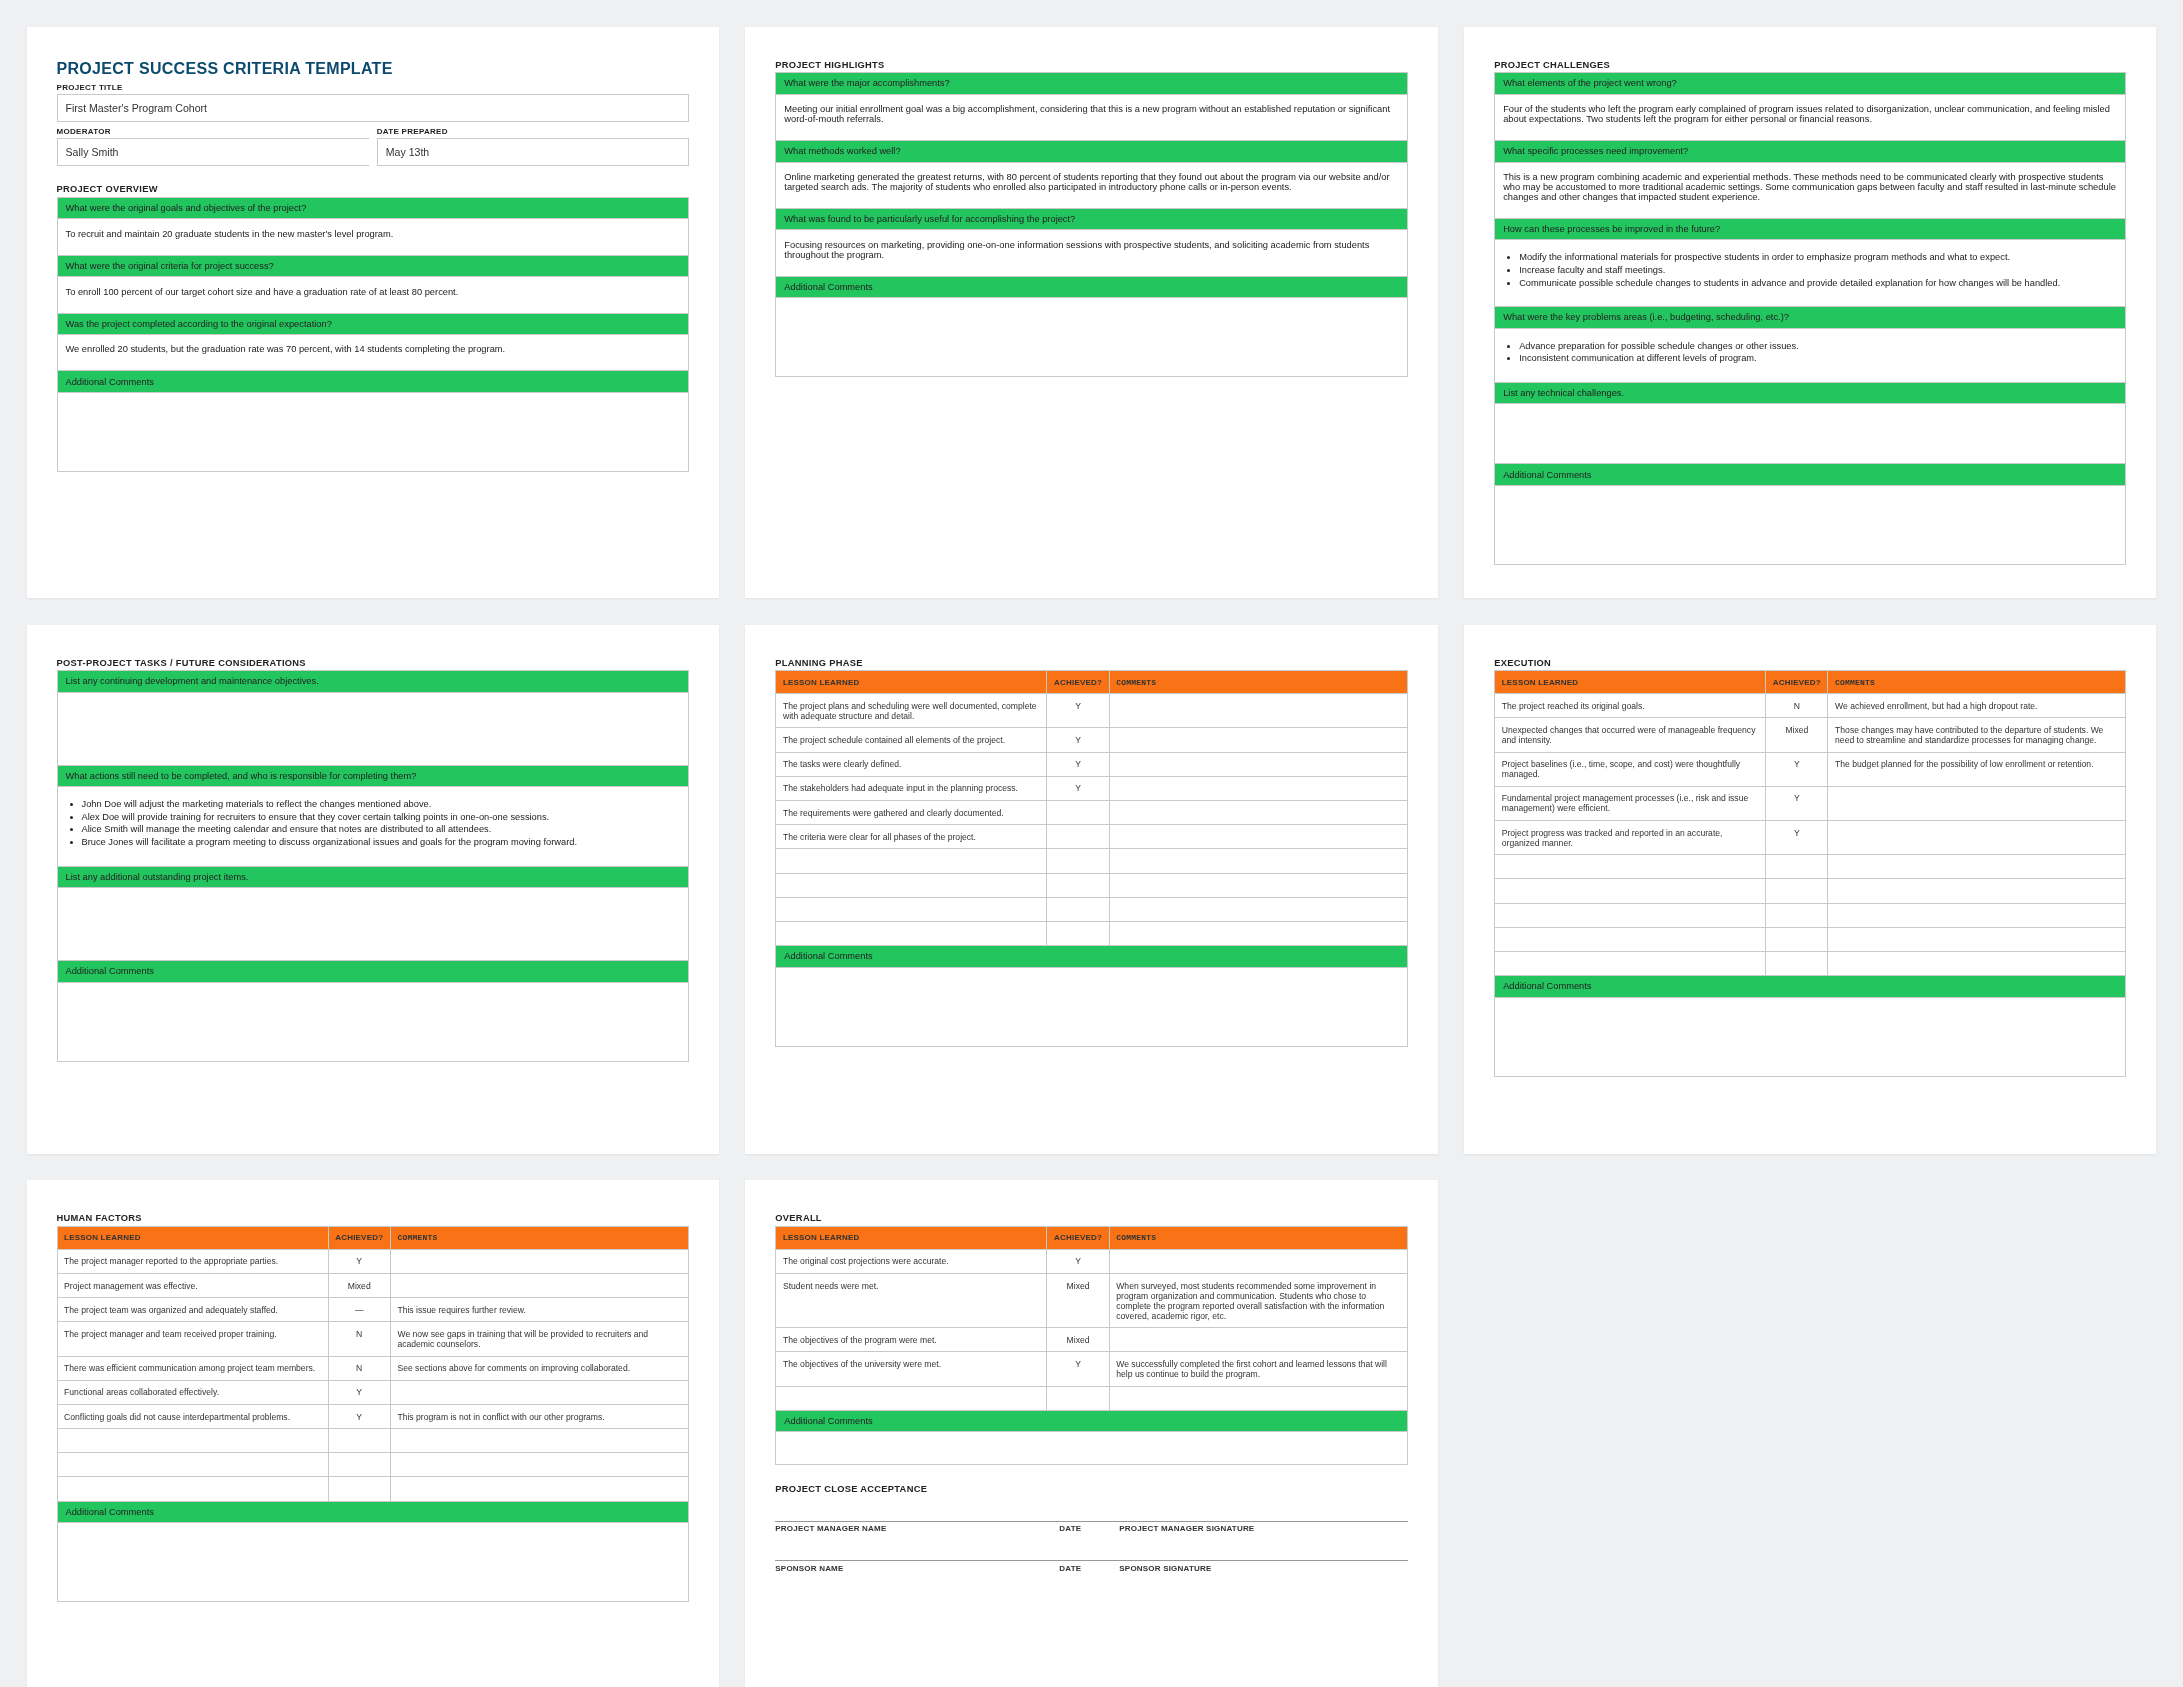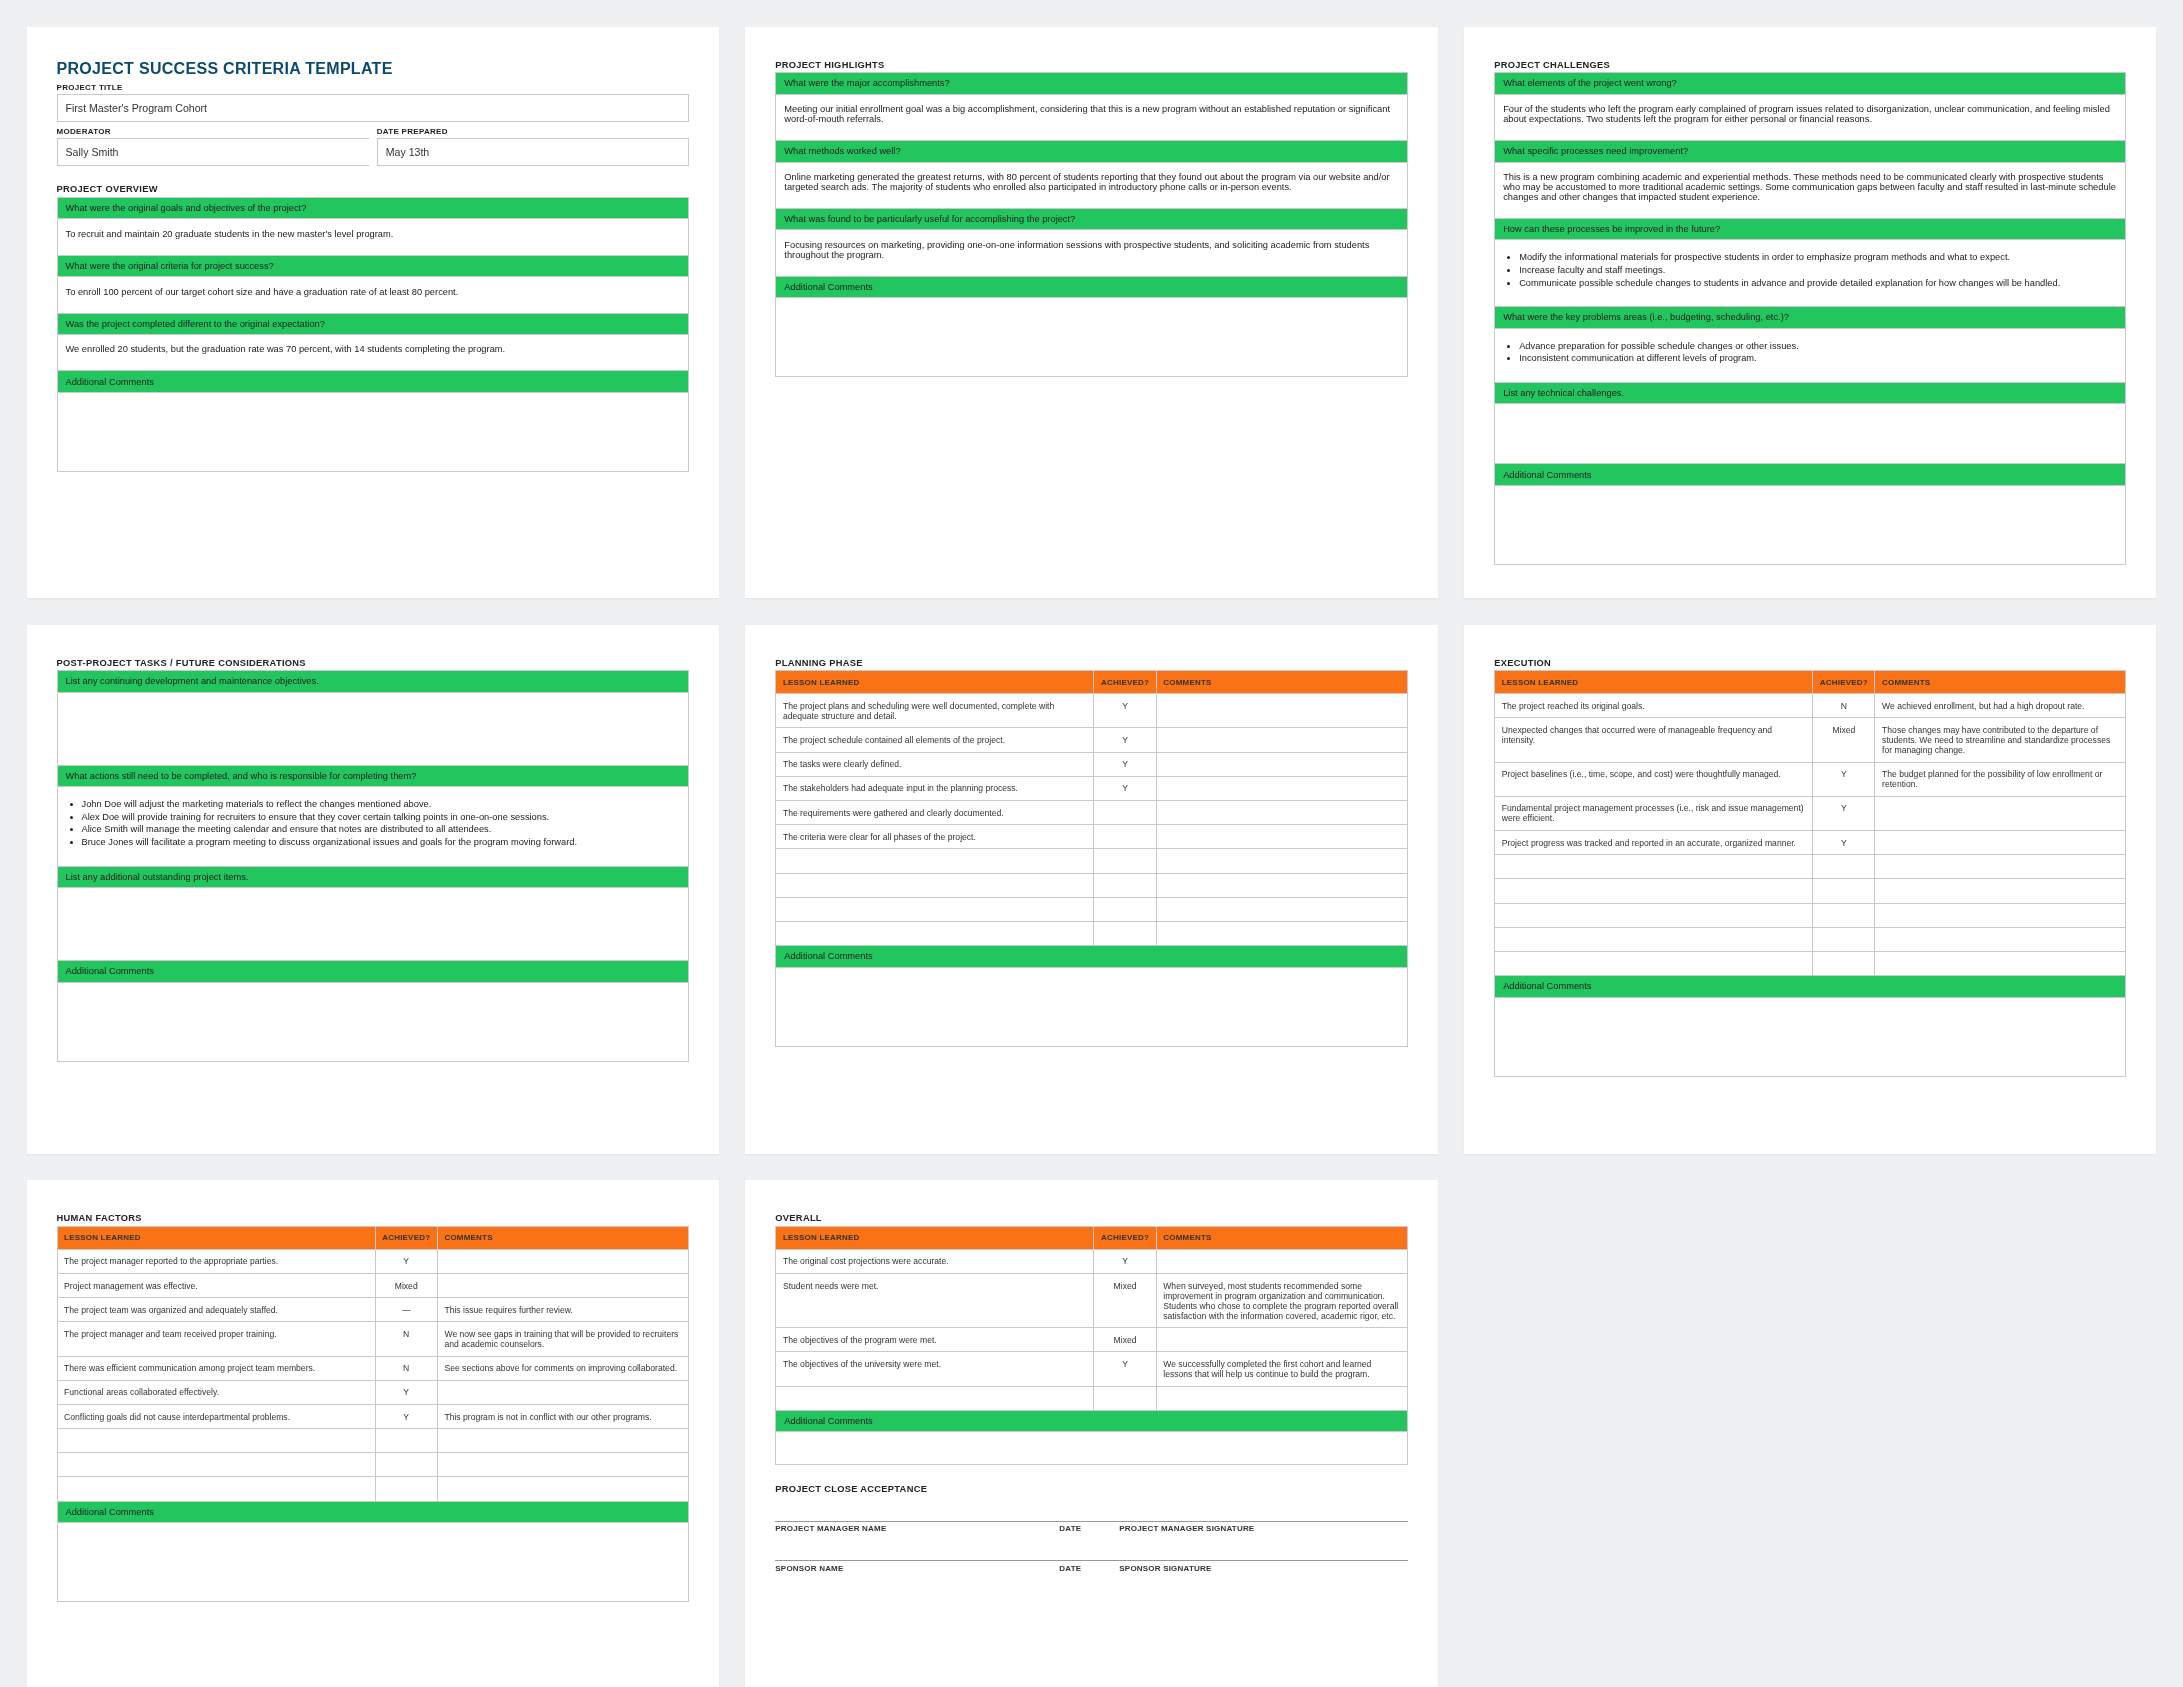--- a/index.html
+++ b/index.html
@@ -87,21 +87,21 @@
     vertical-align: top;
   }
   .lltable th {
     background: #f97316;
     font-weight: bold;
     font-size: 8px;
     letter-spacing: 0.2px;
   }
   .lltable td.center { text-align: center; }
   .lltable .col-ach { width: 60px; }
-  .lltable .col-com { width: 251px; }
+  .lltable .col-com { width: 298px; font-family: Liberation Mono, monospace; }
   .siglabel {
     font-size: 8px;
     font-weight: bold;
     letter-spacing: 0.2px;
   }
   .sigrow { display:flex; align-items:flex-end; margin-top:9.3px; }
   .sigrow .c1 { width:284px; }
   .sigrow .c2 { width:60px; }
   .sigrow .c3 { flex:1; }
   .sigline { border-bottom:0.7px solid #989898; height:18.5px; margin-bottom:2.6px; }
@@ -124,21 +124,21 @@
         <div class="field-label-small">DATE PREPARED</div>
         <div class="input-box">May 13th</div>
       </div>
     </div>
 
     <div class="section-header">PROJECT OVERVIEW</div>
     <div class="question-band">What were the original goals and objectives of the project?</div>
     <div class="answer-band">To recruit and maintain 20 graduate students in the new master's level program.</div>
     <div class="question-band" style="border-top:none">What were the original criteria for project success?</div>
     <div class="answer-band">To enroll 100 percent of our target cohort size and have a graduation rate of at least 80 percent.</div>
-    <div class="question-band" style="border-top:none">Was the project completed different to the original expectation?</div>
+    <div class="question-band" style="border-top:none">Was the project completed according to the original expectation?</div>
     <div class="answer-band">We enrolled 20 students, but the graduation rate was 70 percent, with 14 students completing the program.</div>
     <div class="question-band" style="border-top:none">Additional Comments</div>
     <div class="big-blank"></div>
   </div>
 
   <div class="page">
     <div class="section-header" style="margin-top:0">PROJECT HIGHLIGHTS</div>
     <div class="question-band">What were the major accomplishments?</div>
     <div class="answer-band">Meeting our initial enrollment goal was a big accomplishment, considering that this is a new program without an established reputation or significant word-of-mouth referrals.</div>
     <div class="question-band" style="border-top:none">What methods worked well?</div>

